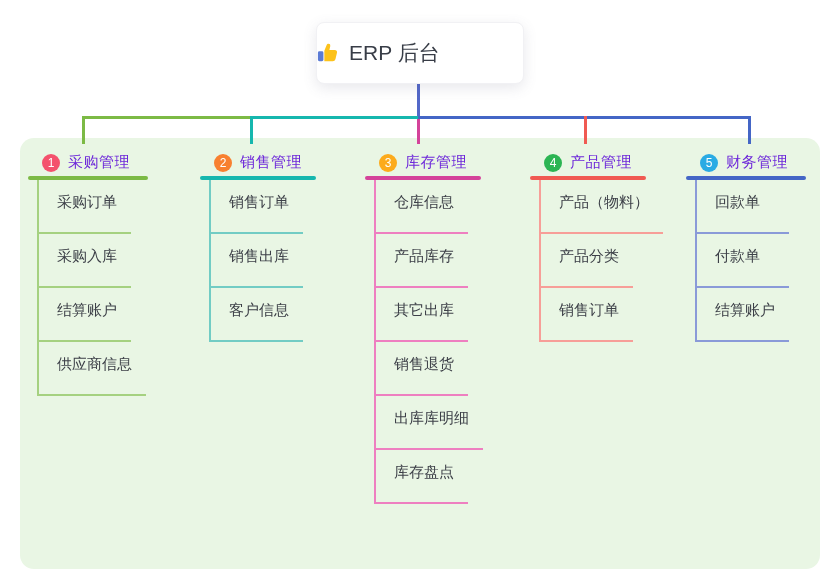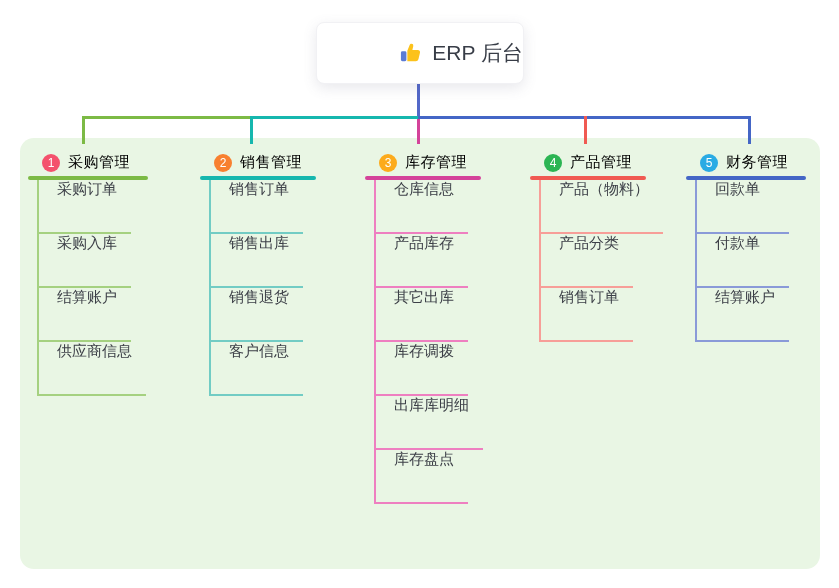--- a/index.html
+++ b/index.html
@@ -12,45 +12,45 @@
   
   .panel{
     position:absolute;left:20px;top:138px;width:800px;height:431px;
     border-radius:14px;
   }
   
   .root{
     position:absolute;left:316px;top:22px;width:206px;height:60px;
     background:#ffffff;border:1px solid #f1f1f4;border-radius:8px;
     box-shadow:0 4px 14px rgba(90,95,120,.14);
-    display:flex;align-items:center;justify-content:flex-end;gap:10px;
+    display:flex;align-items:center;justify-content:flex-start;gap:10px;
     font-size:21px;font-weight:500;color:#383d47;
   }
   .root-icon{display:flex;align-items:center;}
   
   .line{position:absolute;}
   .v{width:3px;}
   .h{height:3px;}
   
   .branch{position:absolute;top:149px;}
   .head{
     display:flex;align-items:center;height:27px;padding-left:14px;gap:8px;
     cursor:default;
   }
   .badge{
     width:18px;height:18px;border-radius:50%;flex:0 0 18px;
     color:#fff;font-size:12px;line-height:18px;text-align:center;
     background:var(--bc);
   }
-  .head-label{font-size:15px;font-weight:500;color:#000000;white-space:nowrap;letter-spacing:.5px;}
+  .head-label{font-size:15px;font-weight:500;color:#6d28d9;white-space:nowrap;letter-spacing:.5px;}
   .head-line{height:4px;border-radius:2px;background:var(--hc);}
   .children{margin-left:9px;border-left:2px solid var(--cc);}
   .child{
     height:54px;width:fit-content;min-width:92px;box-sizing:border-box;
-    display:flex;align-items:flex-start;
+    display:flex;align-items:center;
     padding:0 14px 7px 18px;
     border-bottom:2px solid var(--cc);
   }
   .child-label{font-size:15px;color:#3d4048;white-space:nowrap;}
 </style>
 </head>
 <body>
 
 <div class="panel" style="background: rgb(233, 246, 228);"></div>
 
@@ -103,23 +103,20 @@
   </div>
   <div class="head-line" style="width:116px;"></div>
   <div class="children">
     <div class="child">
         <span class="child-label">销售订单</span>
       </div>
     <div class="child">
         <span class="child-label">销售出库</span>
       </div>
     <div class="child">
-        <span class="child-label">销售退货</span>
-      </div>
-    <div class="child">
         <span class="child-label">客户信息</span>
       </div>
   </div>
 </div>
 
 <div class="branch" style="left: 365px; width: 116px; --bc: #fcab1c; --hc: #d4439a; --cc: #ee7fc0;">
   <div class="head">
     <span class="badge">3</span>
     <span class="head-label">库存管理</span>
   </div>
@@ -128,21 +125,21 @@
     <div class="child">
         <span class="child-label">仓库信息</span>
       </div>
     <div class="child">
         <span class="child-label">产品库存</span>
       </div>
     <div class="child">
         <span class="child-label">其它出库</span>
       </div>
     <div class="child">
-        <span class="child-label">库存调拨</span>
+        <span class="child-label">销售退货</span>
       </div>
     <div class="child">
         <span class="child-label">出库库明细</span>
       </div>
     <div class="child">
         <span class="child-label">库存盘点</span>
       </div>
   </div>
 </div>
 

